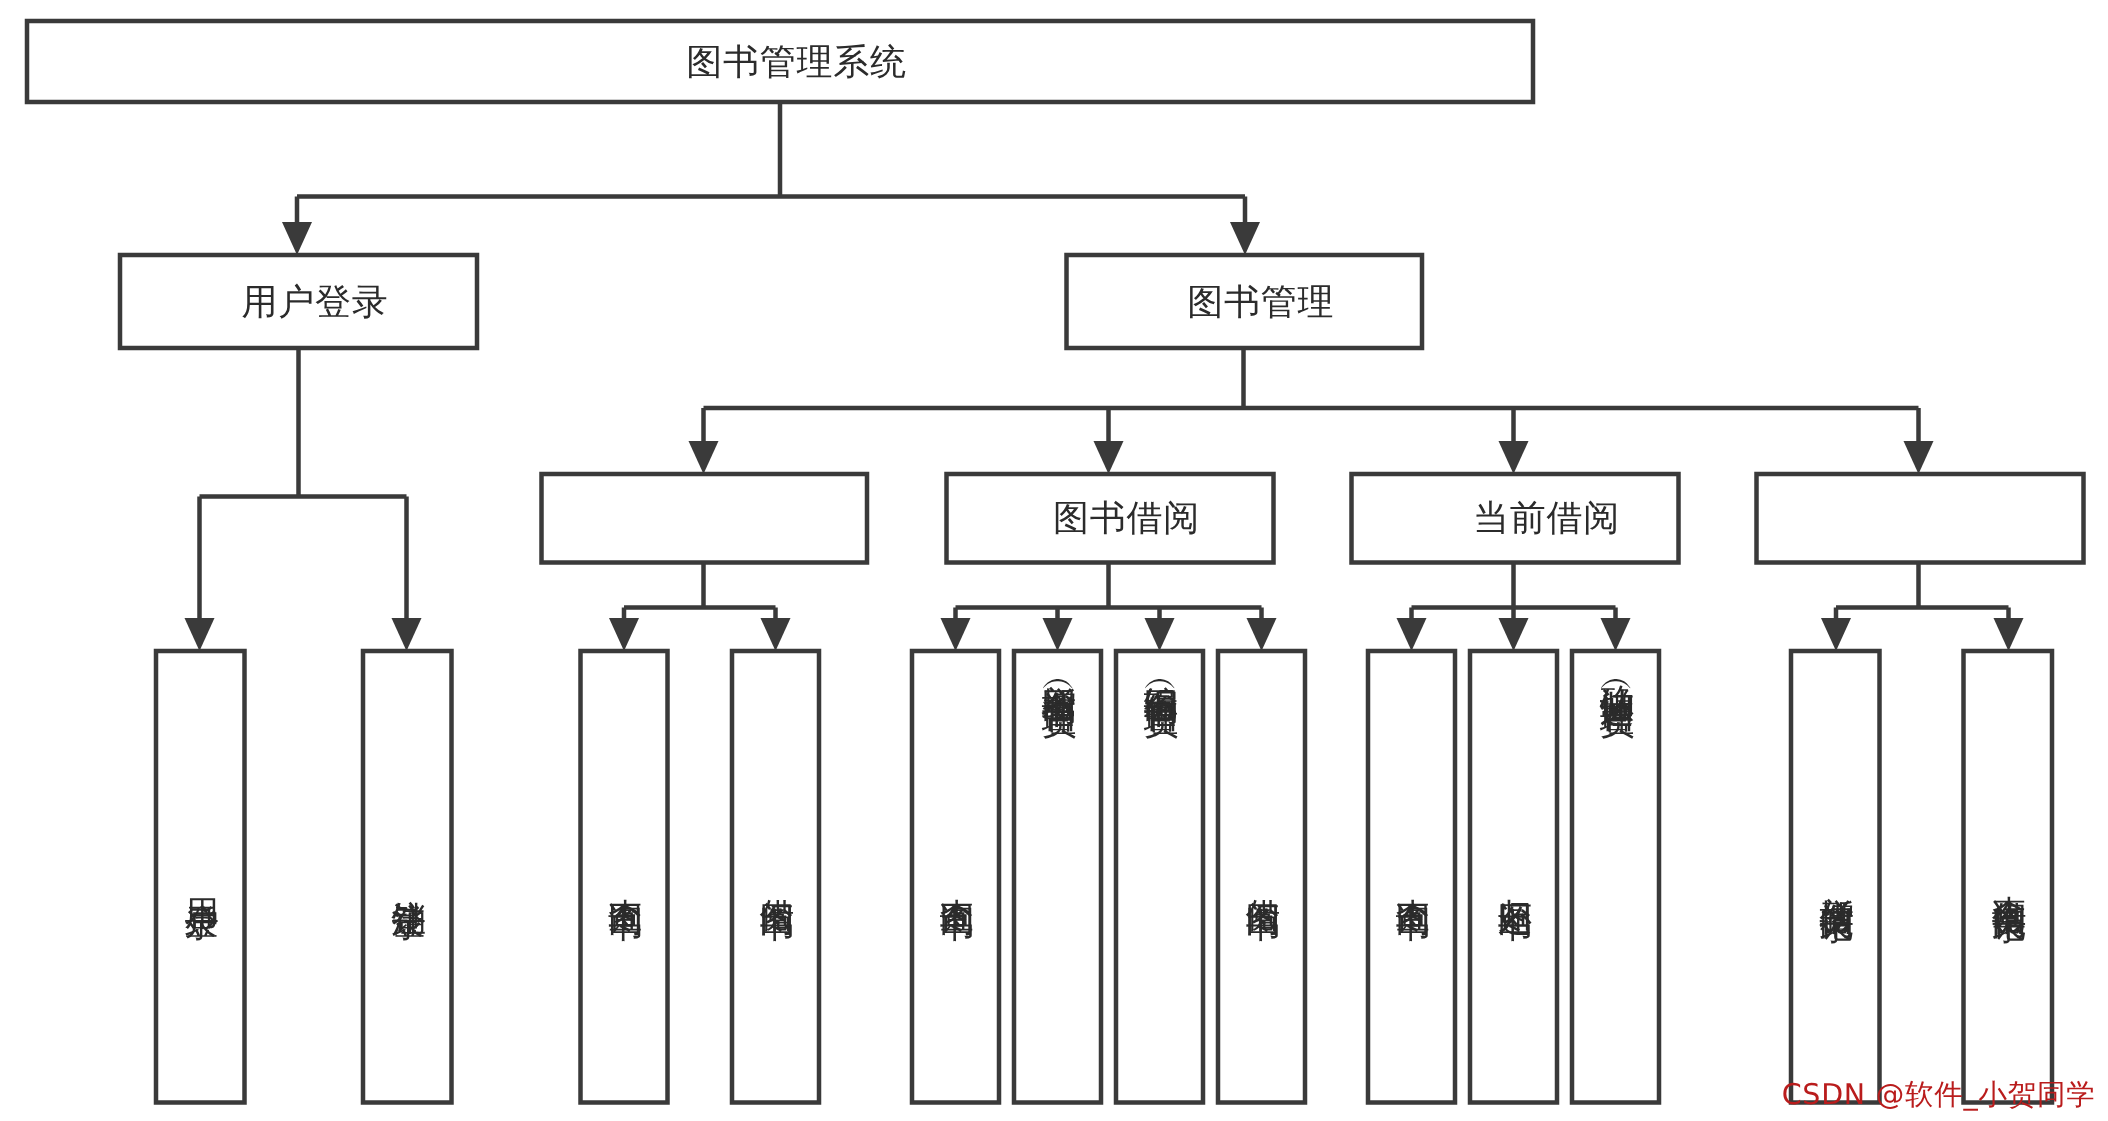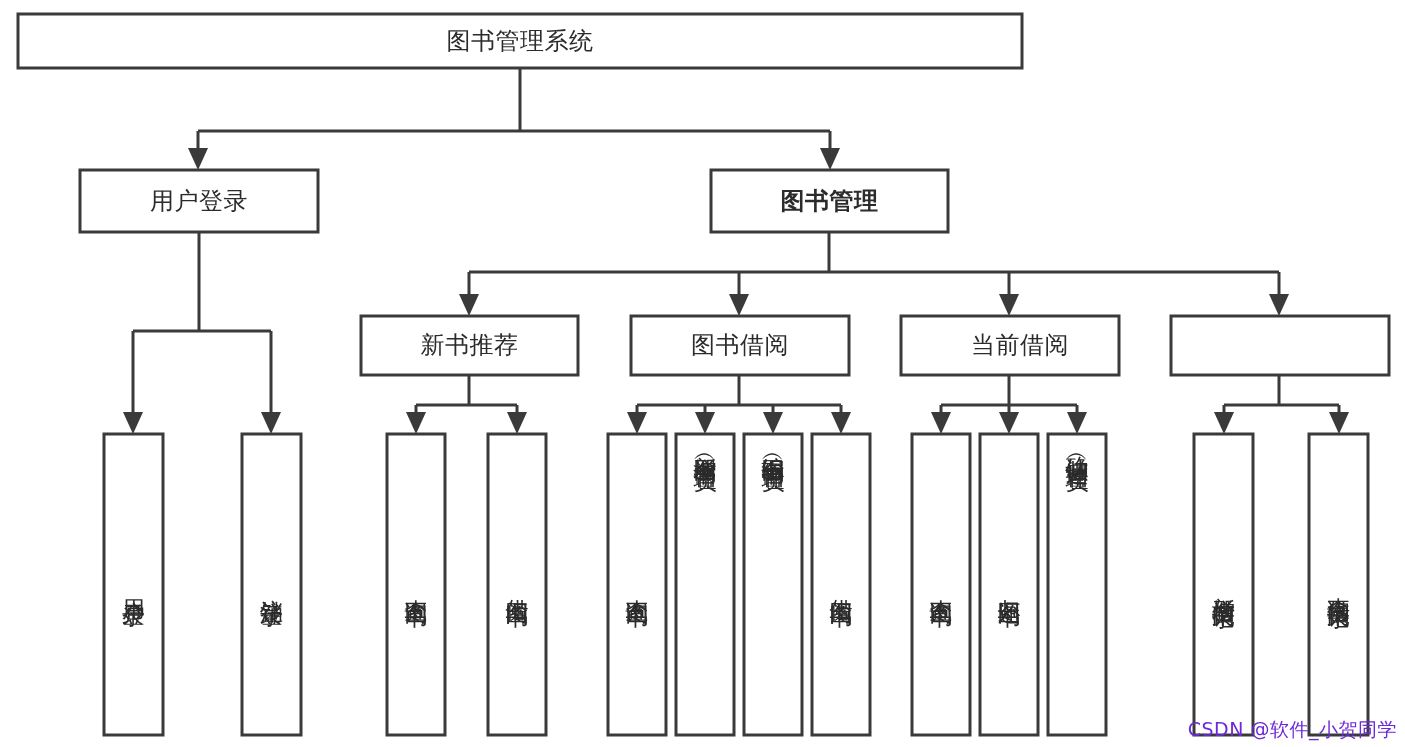--- a/index.html
+++ b/index.html
@@ -14,39 +14,40 @@
 
   .node-label{
     position:absolute;
     display:flex;align-items:center;justify-content:center;
     color:#2b2b2b;
     font-size:24px;
     line-height:1.12;
     letter-spacing:0.5px;
     white-space:nowrap;
     pointer-events:none;
+    margin-left:11px;
   }
   .leaf-label{
     position:absolute;
     display:flex;align-items:center;justify-content:center;
     color:#2b2b2b;
     font-size:23px;
     line-height:1.26;
     writing-mode:vertical-rl;
     text-orientation:upright;
     -webkit-writing-mode:vertical-rl;
     letter-spacing:2px;
     pointer-events:none;
     text-align:center;
   }
   .watermark{
     position:absolute;
     right:8px;bottom:4px;
     font-size:19px;
-    color:#6d28d9;
+    color:#b91c1c;
     letter-spacing:0.5px;
     white-space:nowrap;
   }
 </style>
 </head>
 <body>
 
 <div id="stage">
 
   <svg viewBox="0 0 1405 747">
@@ -110,23 +111,22 @@
     <rect class="box" x="980" y="434" width="58" height="301"></rect>
     <rect class="box" x="1048" y="434" width="58" height="301"></rect>
 
     <rect class="box" x="1194" y="434" width="59" height="301"></rect>
     <rect class="box" x="1309" y="434" width="59" height="301"></rect>
   </svg>
 
   <div class="node-label" style="left:18px;top:14px;width:1004px;height:54px;">图书管理系统</div>
 
   <div class="node-label" style="left:80px;top:170px;width:238px;height:62px;">用户登录</div>
-  <div class="node-label" style="left:711px;top:170px;width:237px;height:62px;font-weight:bold;">图书管理</div>
+  <div class="node-label" style="left:711px;top:170px;width:237px;height:62px;">图书管理</div>
 
-  <div class="node-label" style="left:361px;top:316px;width:217px;height:59px;">新书推荐</div>
   <div class="node-label" style="left:631px;top:316px;width:218px;height:59px;">图书借阅</div>
   <div class="node-label" style="left:901px;top:316px;width:238px;height:59px;">当前借阅</div>
 
   <div class="leaf-label" style="left:104px;top:434px;width:59px;height:301px;">用户登录</div>
   <div class="leaf-label" style="left:242px;top:434px;width:59px;height:301px;">注销登录</div>
 
   <div class="leaf-label" style="left:387px;top:434px;width:58px;height:301px;">查询图书</div>
   <div class="leaf-label" style="left:488px;top:434px;width:58px;height:301px;">借阅图书</div>
 
   <div class="leaf-label" style="left:608px;top:434px;width:58px;height:301px;">查询图书</div>

